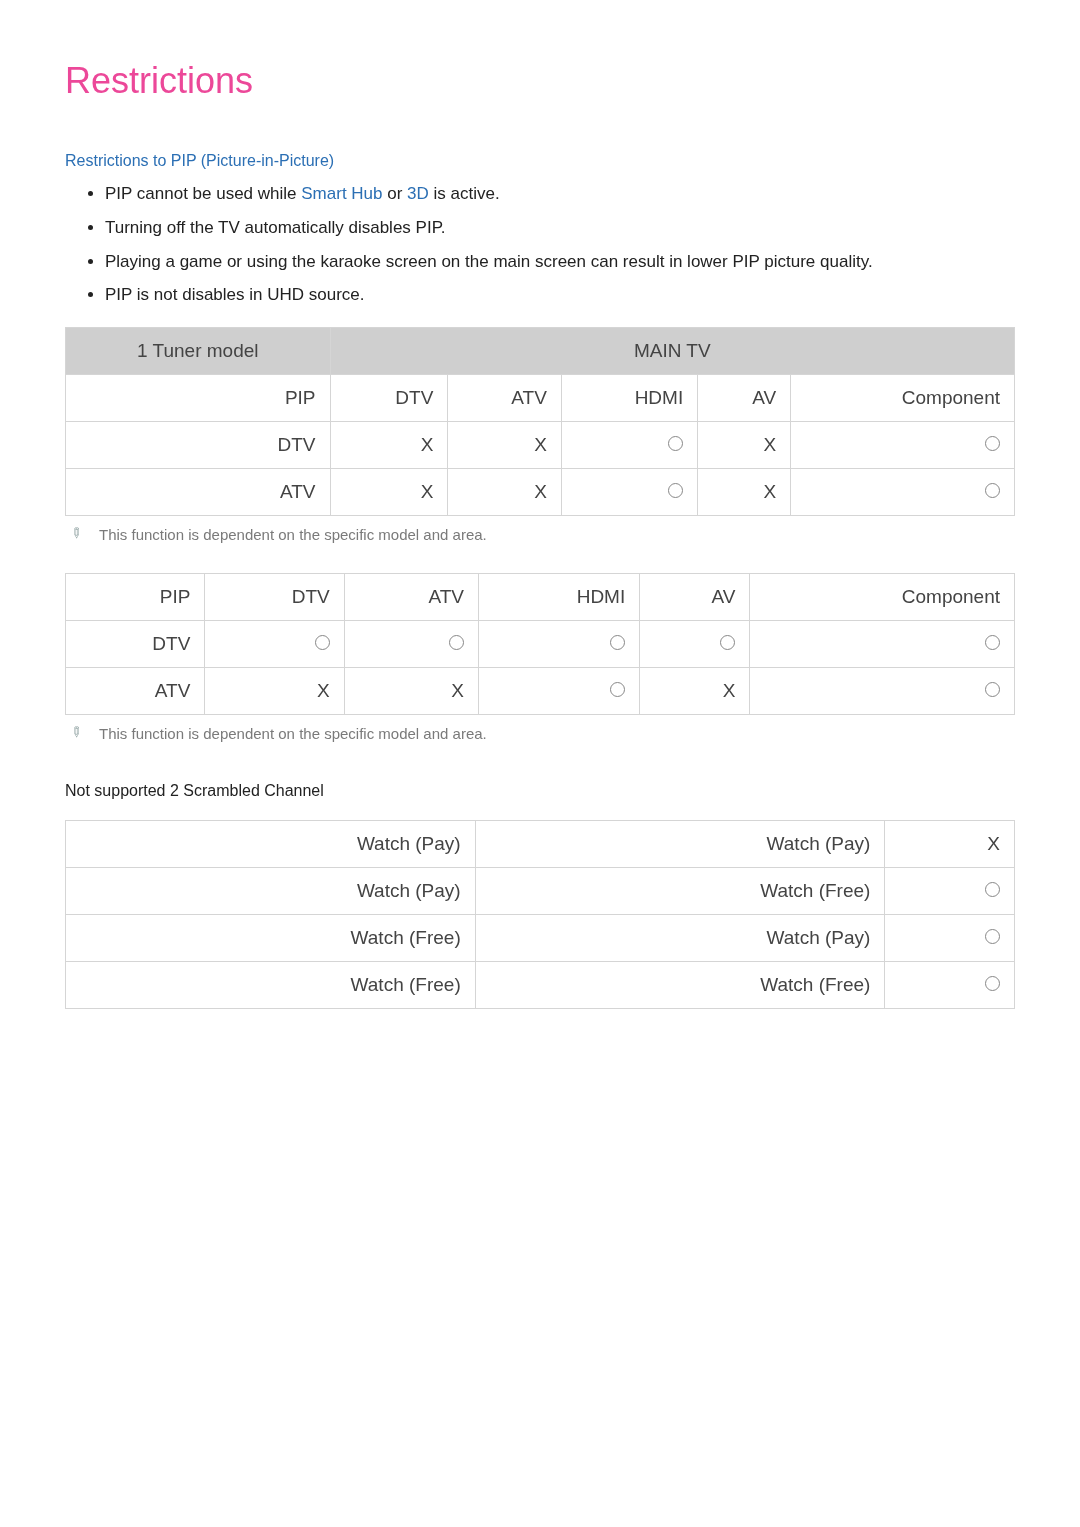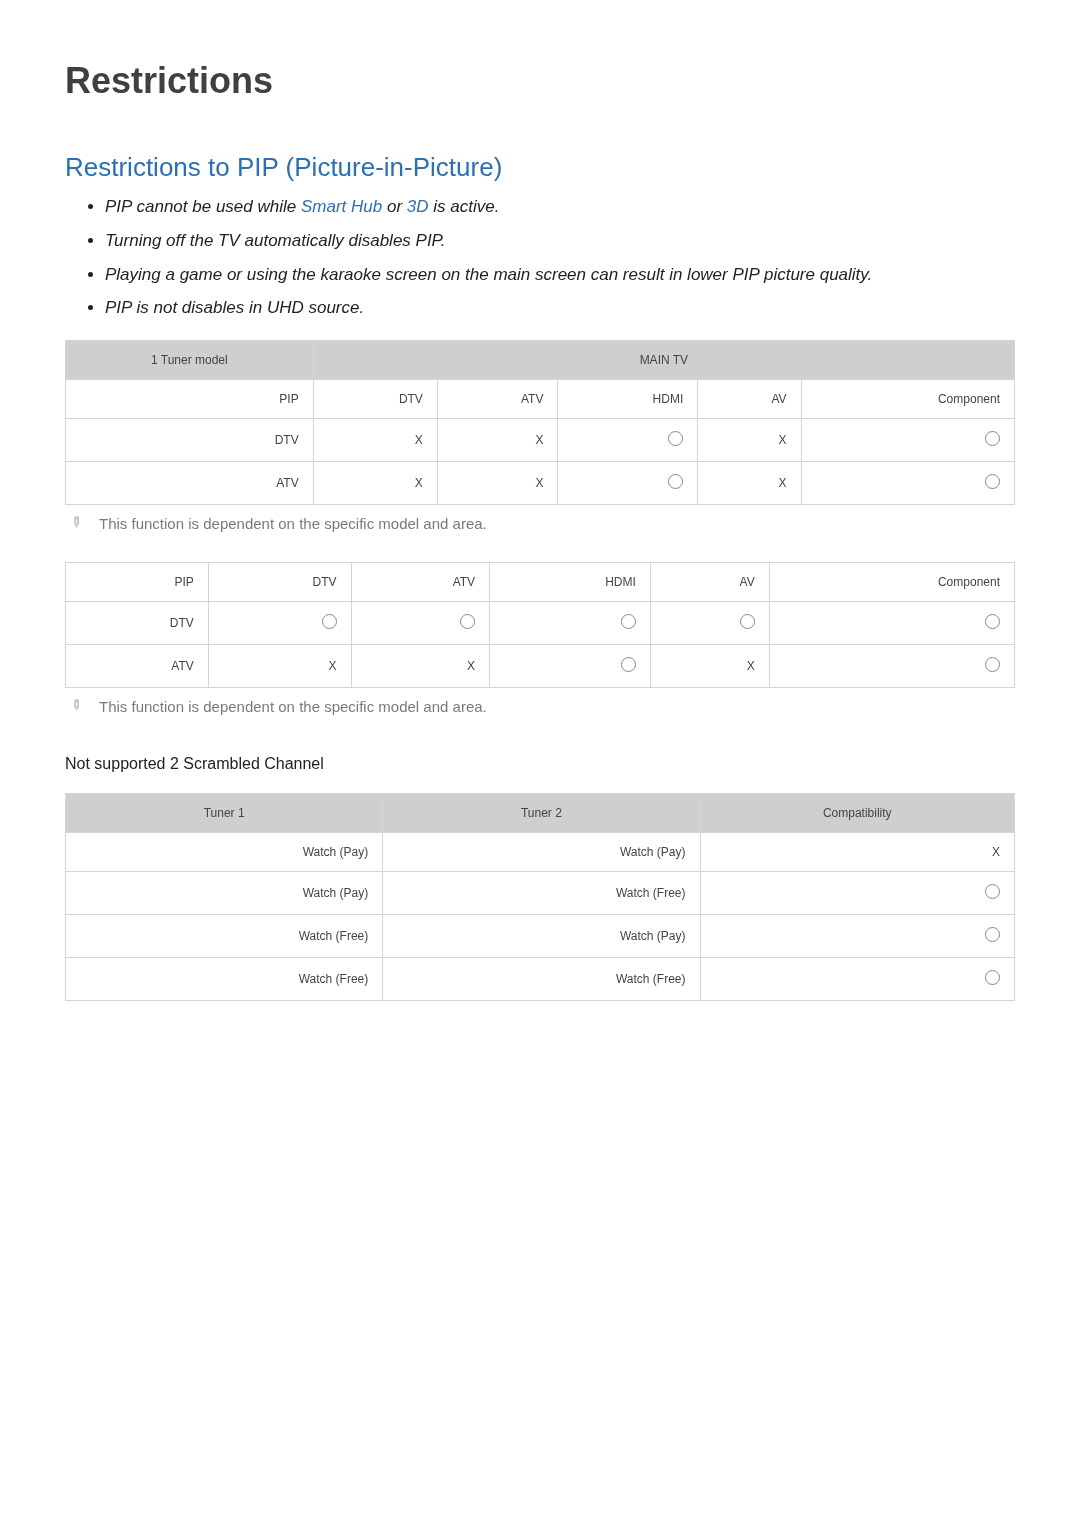--- a/index.html
+++ b/index.html
@@ -5,48 +5,47 @@
   body {
     font-family: Arial, Helvetica, sans-serif;
     margin: 0;
     padding: 60px 65px;
     color: #333;
     background: #fff;
     width: 1080px;
     box-sizing: border-box;
   }
   h1 {
-    color: #404040;
-    font-weight: 700;
+    color: #ec4899;
+    font-weight: 400;
     font-size: 36px;
     margin: 0 0 50px 0;
   }
   h2 {
     color: #2b6fb4;
     font-weight: 500;
-    font-size: 26px;
+    font-size: 16px;
     margin: 0 0 12px 0;
   }
   ul.bullets {
     margin: 0 0 20px 0;
     padding-left: 40px;
   }
   ul.bullets li {
     font-size: 17px;
     line-height: 1.4;
     margin-bottom: 10px;
     color: #222;
-    font-style: italic;
   }
   .hl { color: #2b6fb4; }
   table {
     border-collapse: collapse;
     width: 100%;
     margin-top: 20px;
-    font-size: 12px;
+    font-size: 19px;
     border-radius: 26px;
   }
   th, td {
     border: 1px solid #d5d5d5;
     padding: 12px 14px;
     text-align: right;
     color: #444;
     font-weight: 400;
   }
   th {
@@ -169,25 +168,20 @@
   <div class="note-row">
     <span class="note-icon">✎</span>
     <span>This function is dependent on the specific model and area.</span>
   </div>
 </div>
 
 <div class="section">
   <div class="subtext">Not supported 2 Scrambled Channel</div>
   <table>
     <tbody>
-        <tr>
-      <th>Tuner 1</th>
-      <th>Tuner 2</th>
-      <th>Compatibility</th>
-    </tr>
     <tr>
       <td>Watch (Pay)</td>
       <td>Watch (Pay)</td>
       <td>X</td>
     </tr>
     <tr>
       <td>Watch (Pay)</td>
       <td>Watch (Free)</td>
       <td><span class="circle"></span></td>
     </tr>

